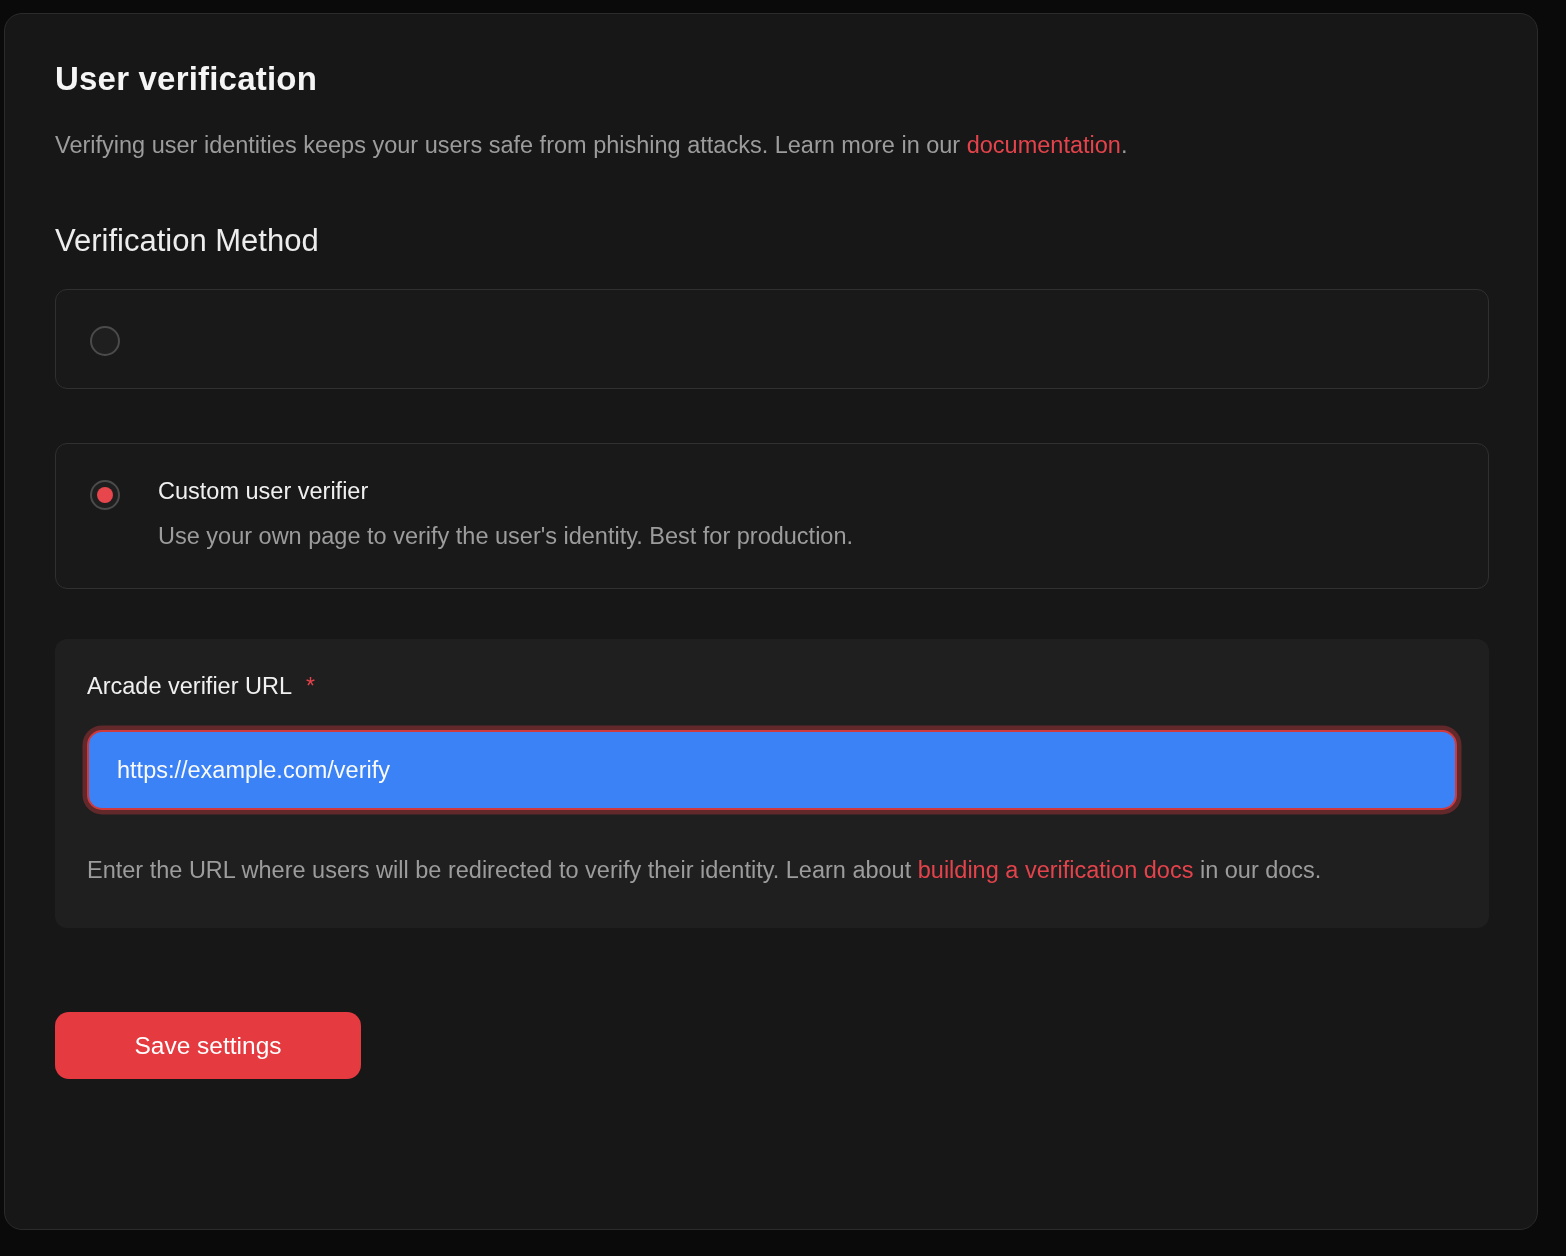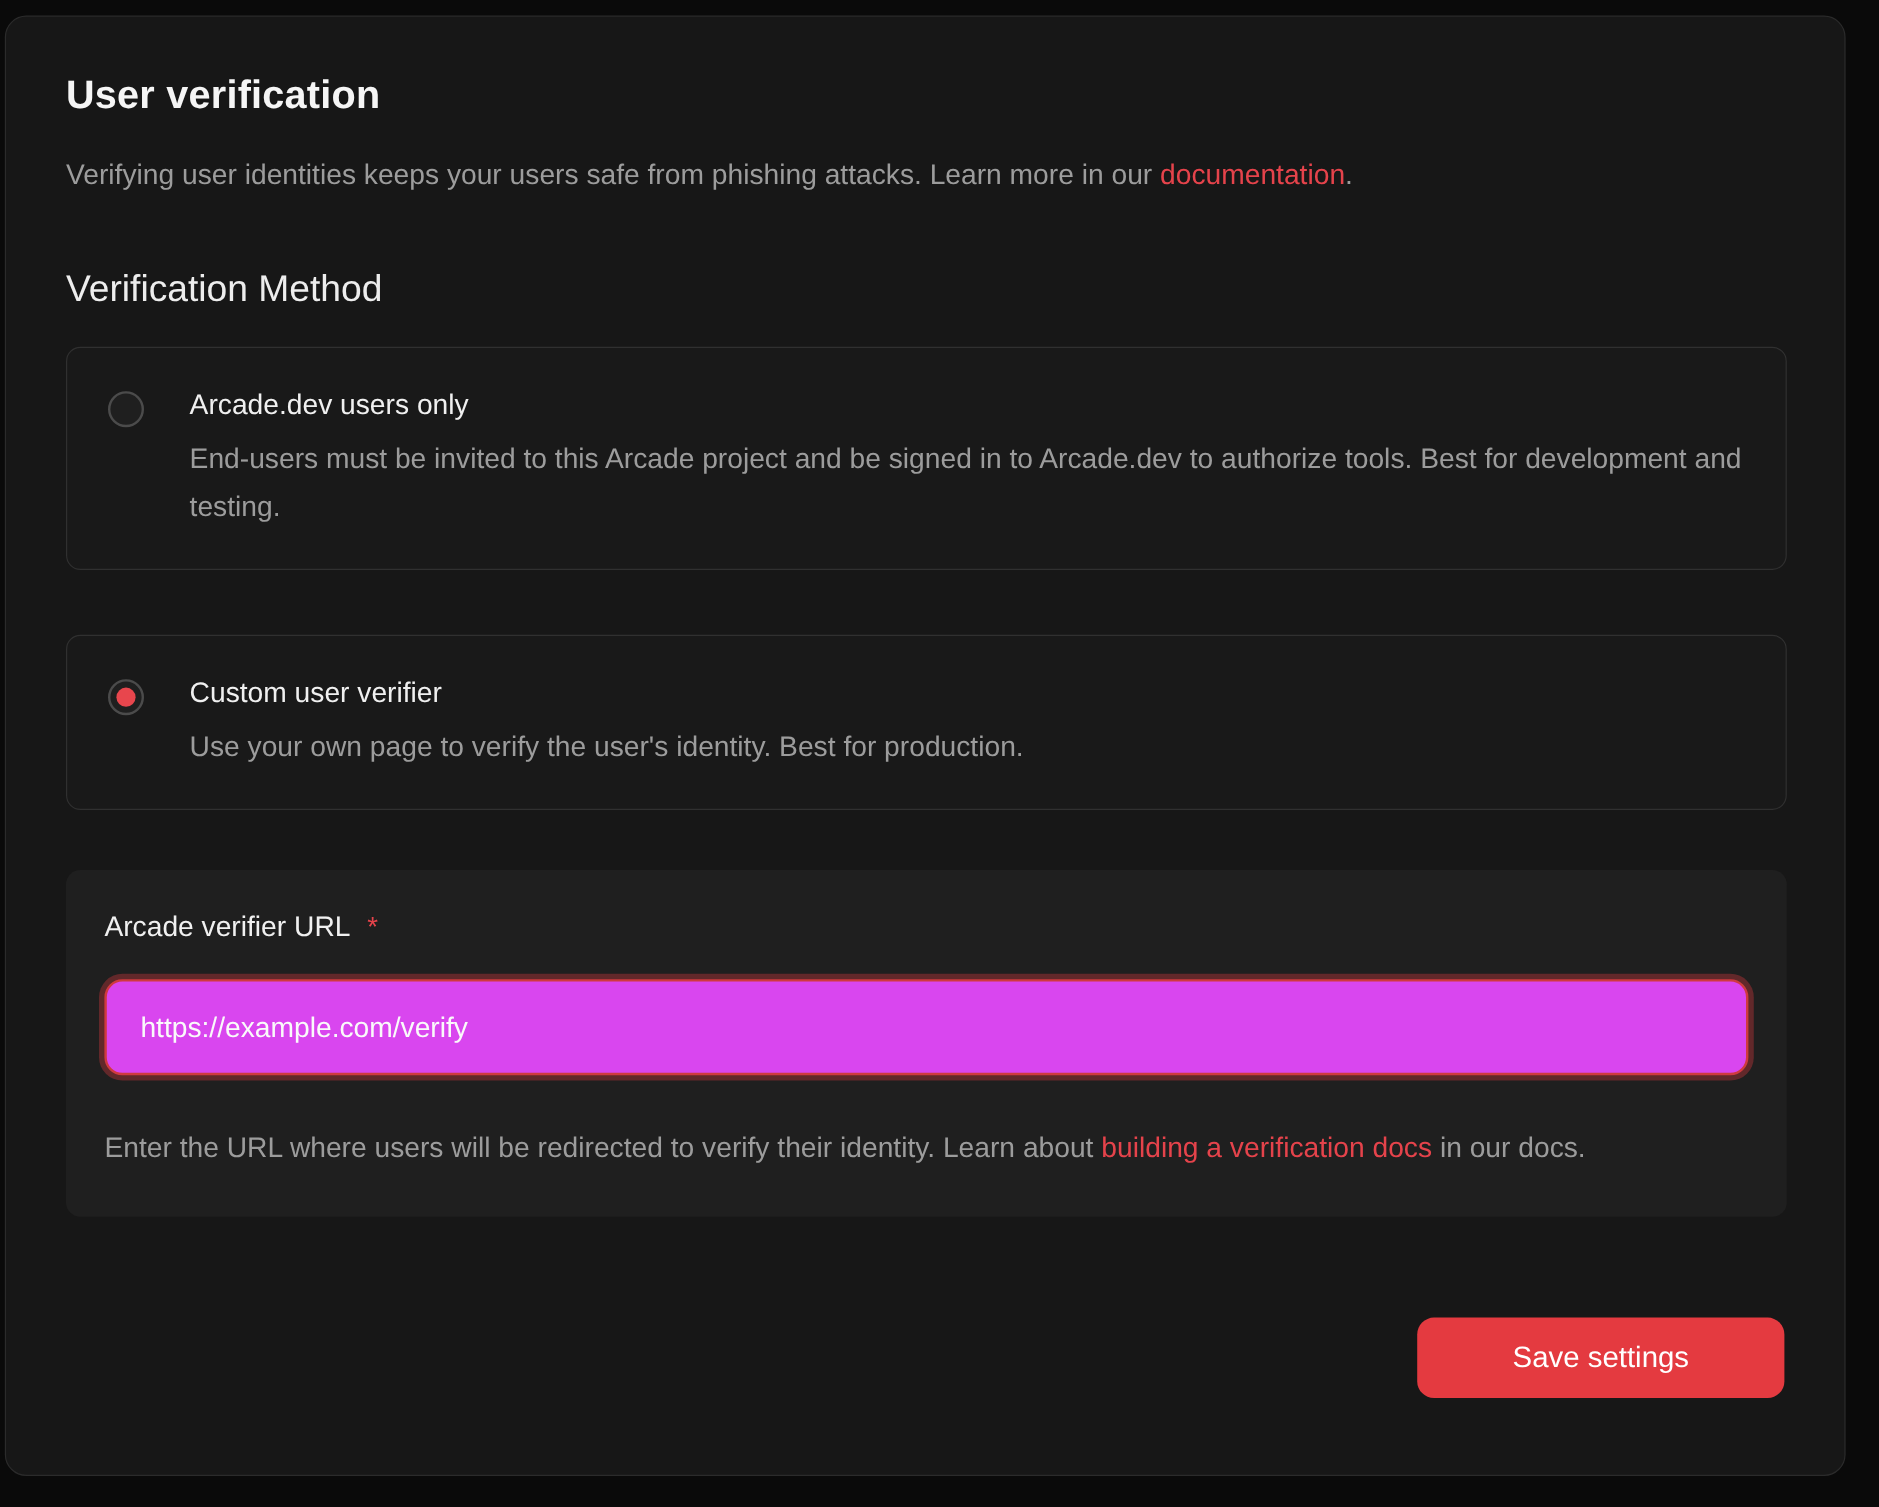--- a/index.html
+++ b/index.html
@@ -102,41 +102,41 @@
   .required-star {
     color: #e5434b;
     margin-left: 14px;
     font-size: 23px;
   }
   .url-input {
     display: block;
     margin-top: 30px;
     width: 1370px;
     height: 80px;
-    background: #d946ef;
+    background: #3b82f6;
     border: 2.5px solid #cf3a3f;
     border-radius: 15px;
     box-shadow: 0 0 0 4.5px rgba(190, 52, 57, 0.42);
     color: #fafafa;
     font-size: 23.5px;
     font-family: "Liberation Sans", sans-serif;
     padding: 0 28px;
     outline: none;
   }
   .url-hint {
     margin-top: 40px;
     color: #9c9c9c;
     font-size: 23.5px;
     line-height: 40px;
     max-width: 1360px;
   }
   .footer-row {
     margin-top: 84px;
     display: flex;
-    justify-content: flex-end;
+    justify-content: flex-start;
   }
   .save-button {
     width: 306px;
     height: 67px;
     background: #e43a40;
     border: none;
     border-radius: 14px;
     color: #ffffff;
     font-size: 24.5px;
     font-weight: 500;
@@ -152,24 +152,20 @@
   <h1 class="page-title">User verification</h1>
 
   <p class="intro"><span>Verifying user identities keeps your users safe from phishing attacks. Learn more in our </span><a class="link">documentation</a><span>.</span></p>
 
   <h2 class="section-heading">Verification Method</h2>
 
   <div class="option-card">
     <div class="radio">
       <div class="dot"></div>
     </div>
-    <div class="option-body">
-      <div class="option-title">Arcade.dev users only</div>
-      <div class="option-desc">End-users must be invited to this Arcade project and be signed in to Arcade.dev to authorize tools. Best for development and testing.</div>
-    </div>
   </div>
 
   <div class="option-card second">
     <div class="radio checked">
       <div class="dot"></div>
     </div>
     <div class="option-body">
       <div class="option-title">Custom user verifier</div>
       <div class="option-desc">Use your own page to verify the user's identity. Best for production.</div>
     </div>

